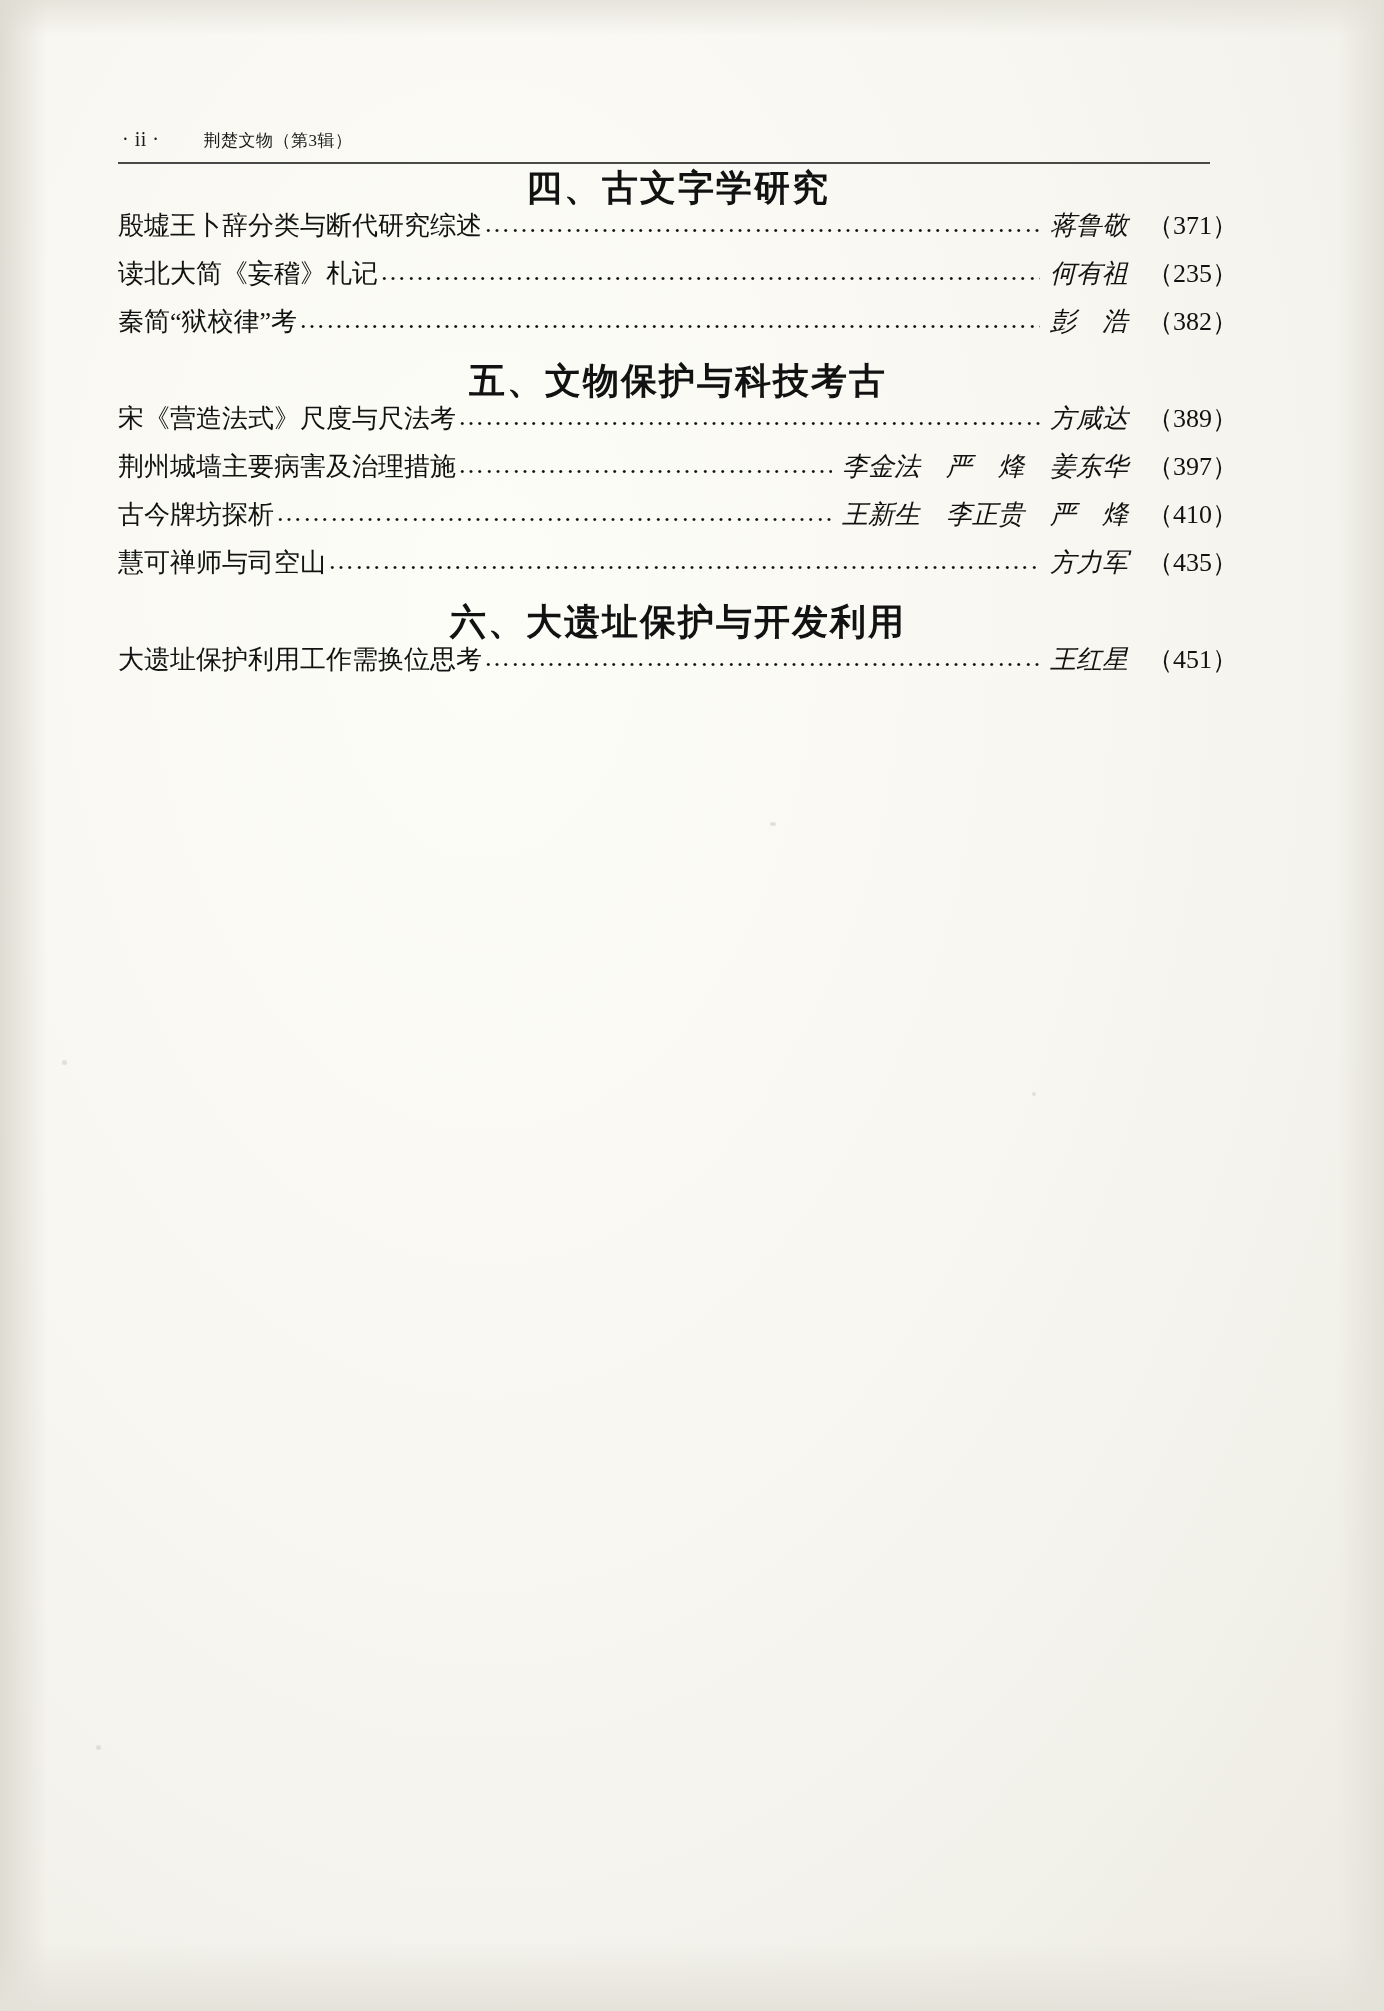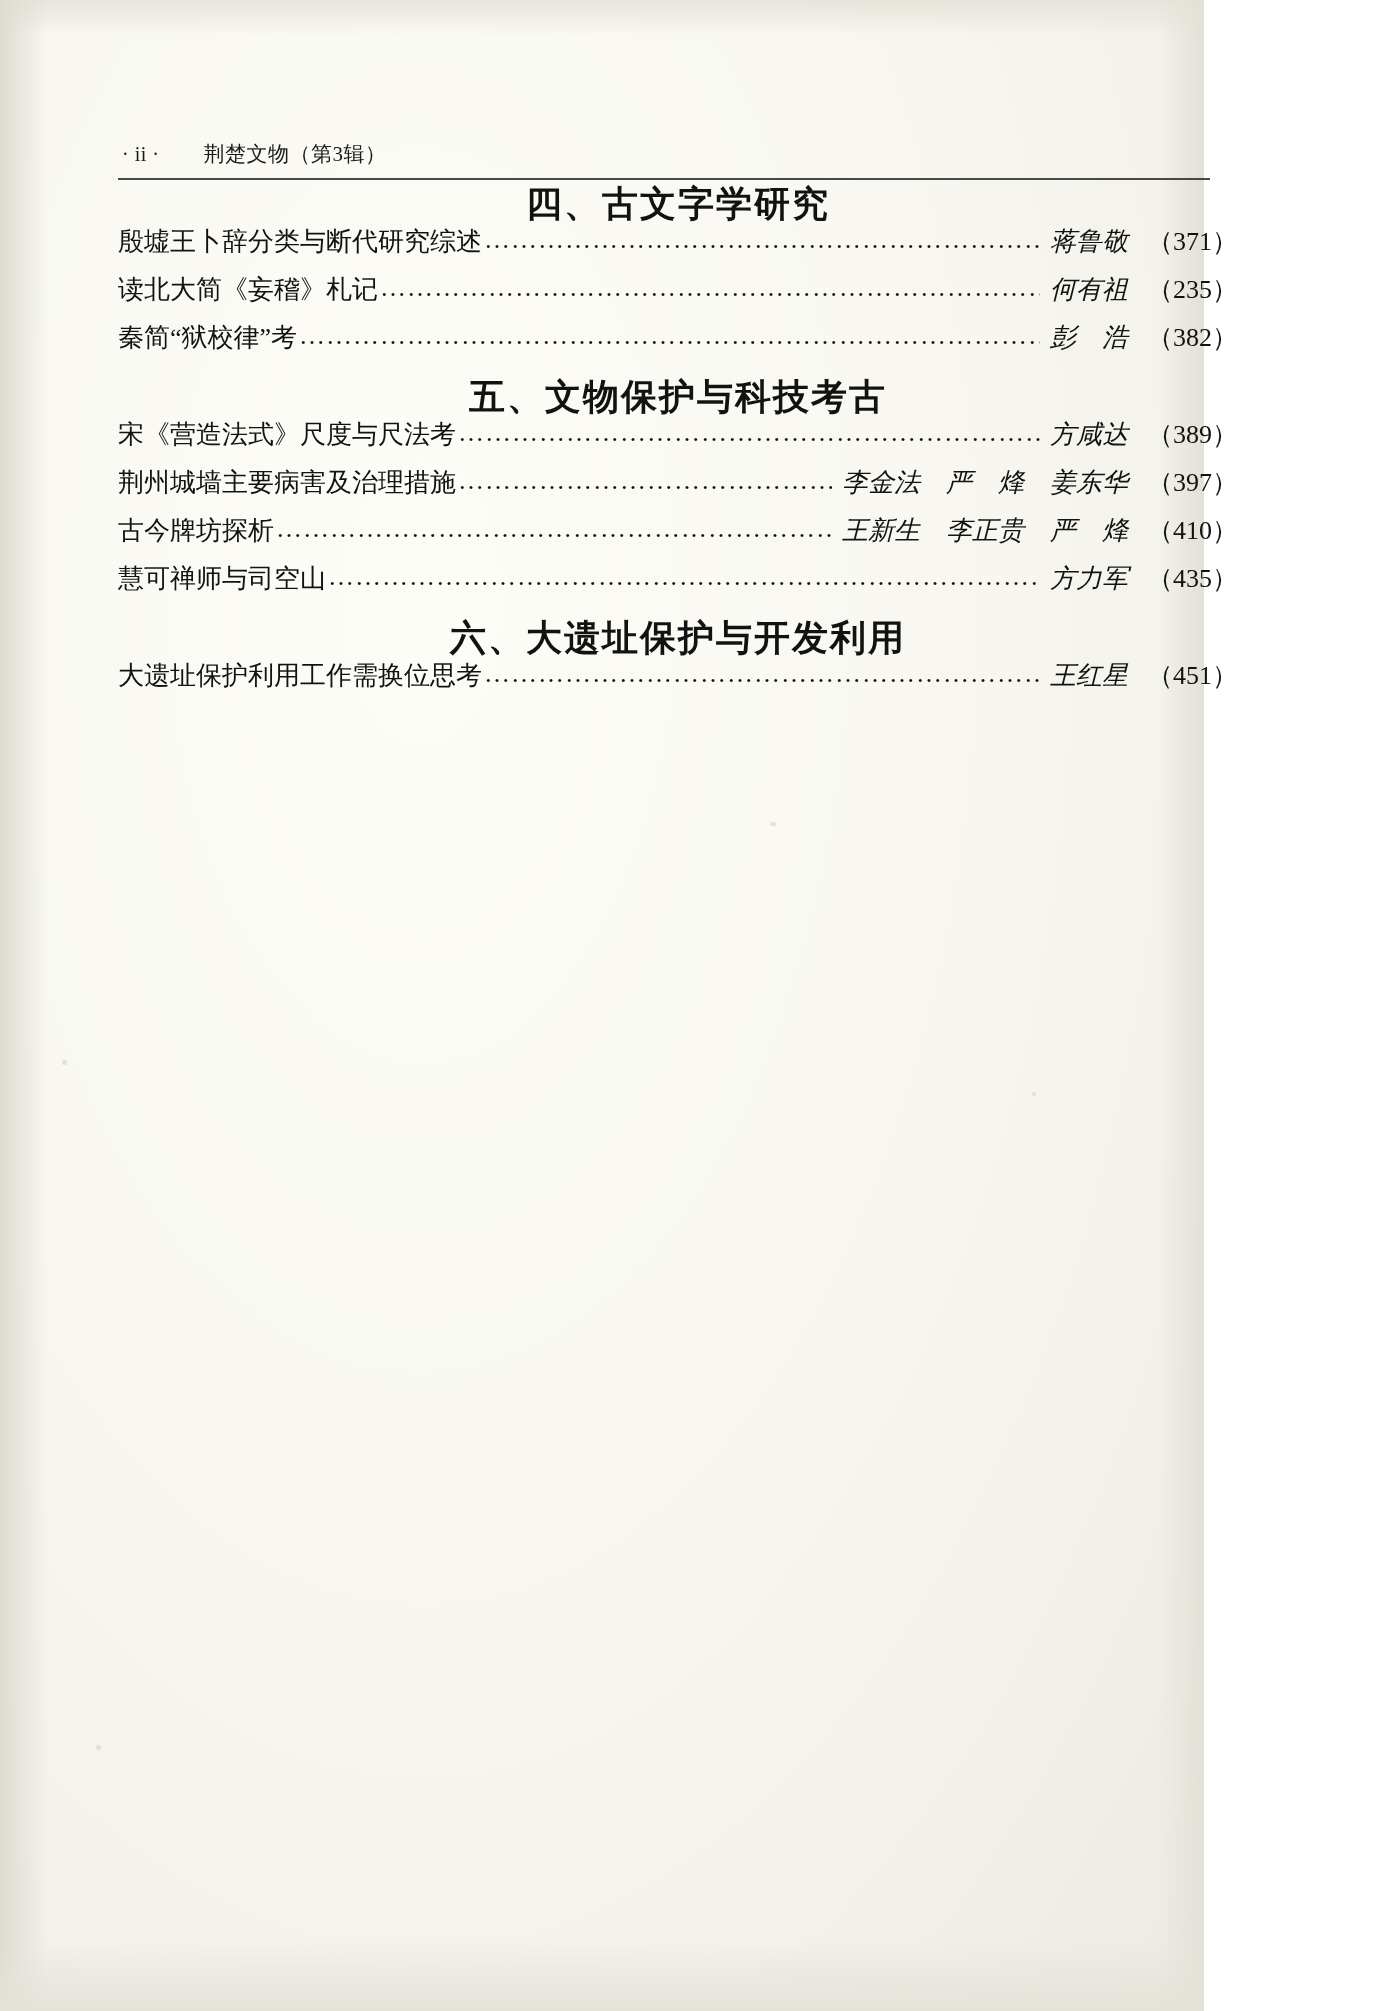--- a/index.html
+++ b/index.html
@@ -8,21 +8,21 @@
   }
   body {
     width: 1384px;
     height: 2011px;
     background: #ffffff;
     font-family: "Liberation Serif", "DejaVu Serif", serif;
     overflow: hidden;
   }
   .page {
     position: relative;
-    width: 1204px;
+    width: 1384px;
     height: 2011px;
     background: radial-gradient(ellipse at 35% 30%, #fdfdf8 0%, #f8f7f1 45%, #f2f1ea 75%, #eceae2 100%);
     box-sizing: border-box;
   }
   
   .edge-left {
     position: absolute;
     left: 0; top: 0; bottom: 0;
     width: 48px;
     background: linear-gradient(to right, #dedbd2 0%, rgba(240,238,231,0) 100%);
@@ -66,23 +66,22 @@
     letter-spacing: 0.5px;
     padding-left: 4px;
   }
   .runhead .folio {
     font-family: "Liberation Serif", serif;
     font-size: 20px;
     margin-right: 44px;
     white-space: nowrap;
   }
   .runhead .bktitle {
-    font-size: 21px;
-    white-space: nowrap;
-    margin-top: 12px;
+    font-size: 17px;
+    white-space: nowrap;
   }
   .rule {
     margin-top: 10px;
     width: 1092px;
     height: 2px;
     background: #2a2a2a;
     opacity: 0.85;
   }
 
   

